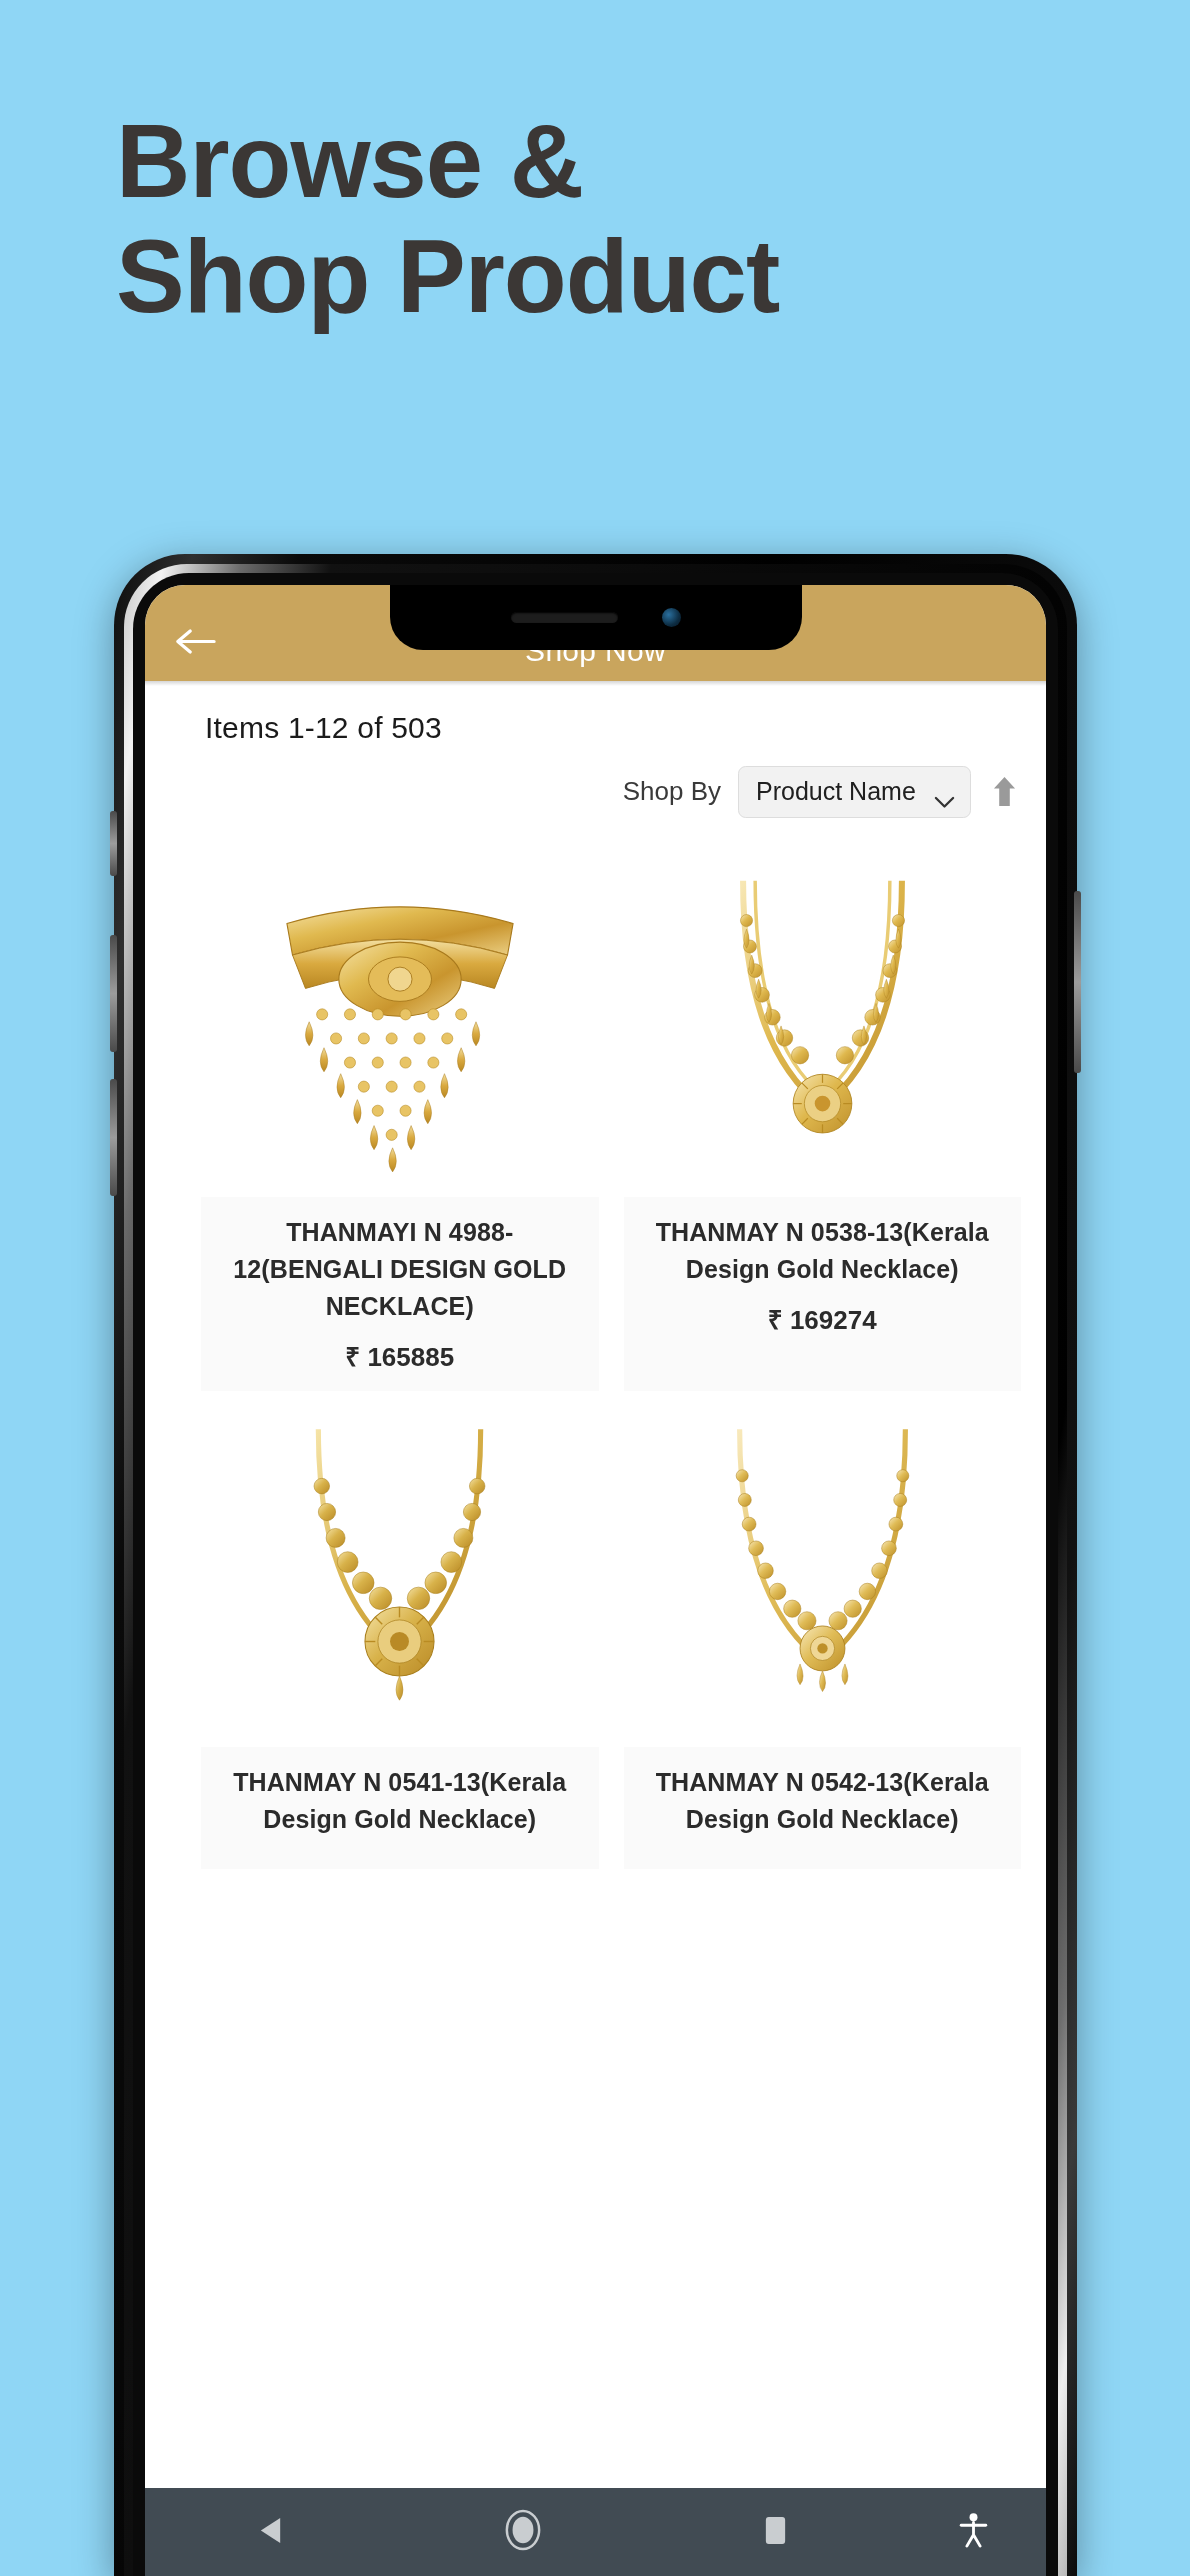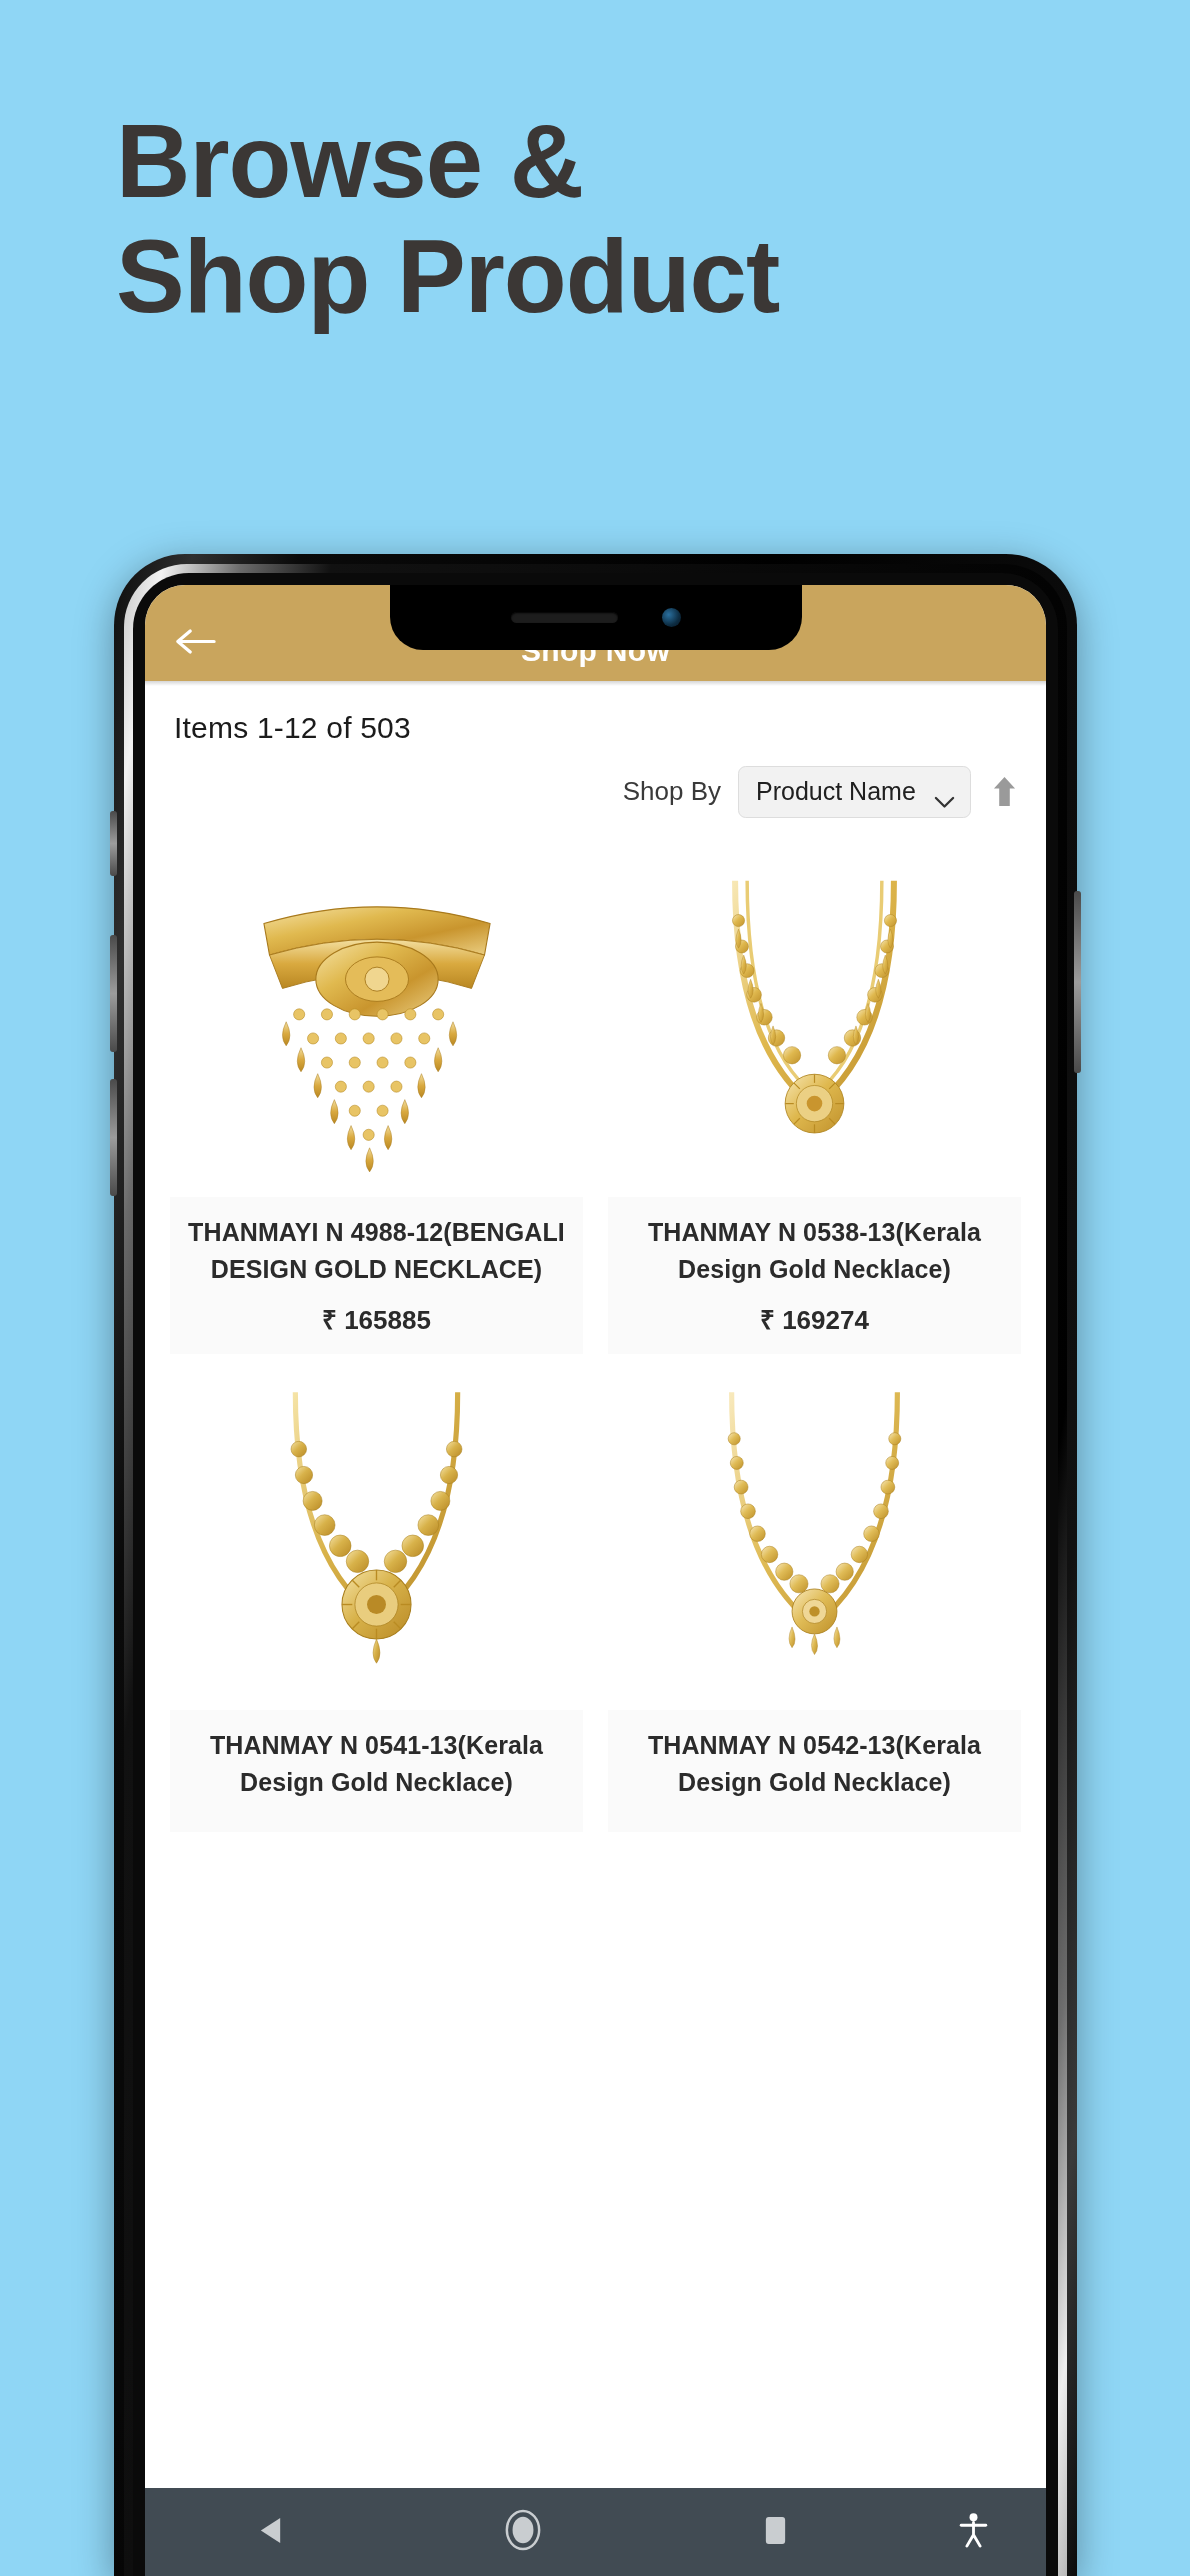--- a/index.html
+++ b/index.html
@@ -106,33 +106,34 @@
   .back-arrow {
     position:absolute;
     left:29px; bottom:25px;
     width:42px; height:29px;
   }
   .appbar-title {
     width:100%;
     text-align:center;
     color:#ffffff;
     font-size:30px;
-    font-weight:bold;
+    font-weight:normal;
     letter-spacing:0.3px;
   }
   .appbar-shadow {
     height:4.8px;
     background:linear-gradient(180deg,rgba(0,0,0,.16),rgba(0,0,0,0));
   }
 
   
   .content {
     background:#fff;
     height:1791px;
     position:relative;
+    padding-left:31px;
   }
   .items-count {
     font-size:30px;
     color:#1b1b1b;
     padding:25px 0 0 29px;
     letter-spacing:0.2px;
   }
   .sort-row {
     display:flex;
     align-items:center;

